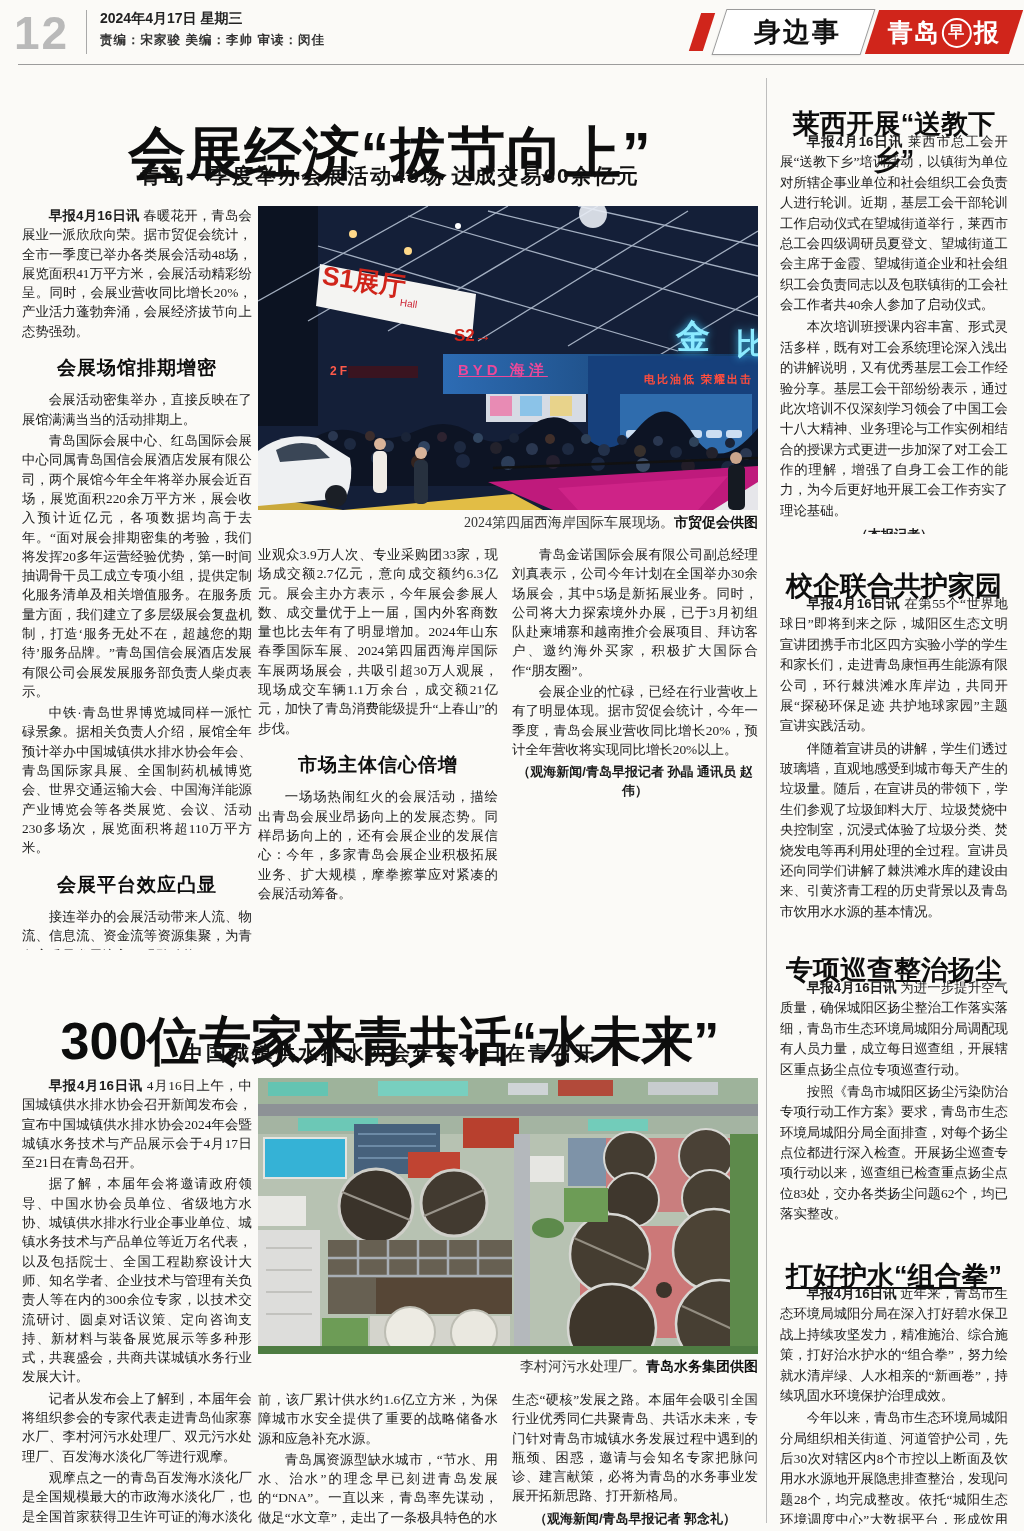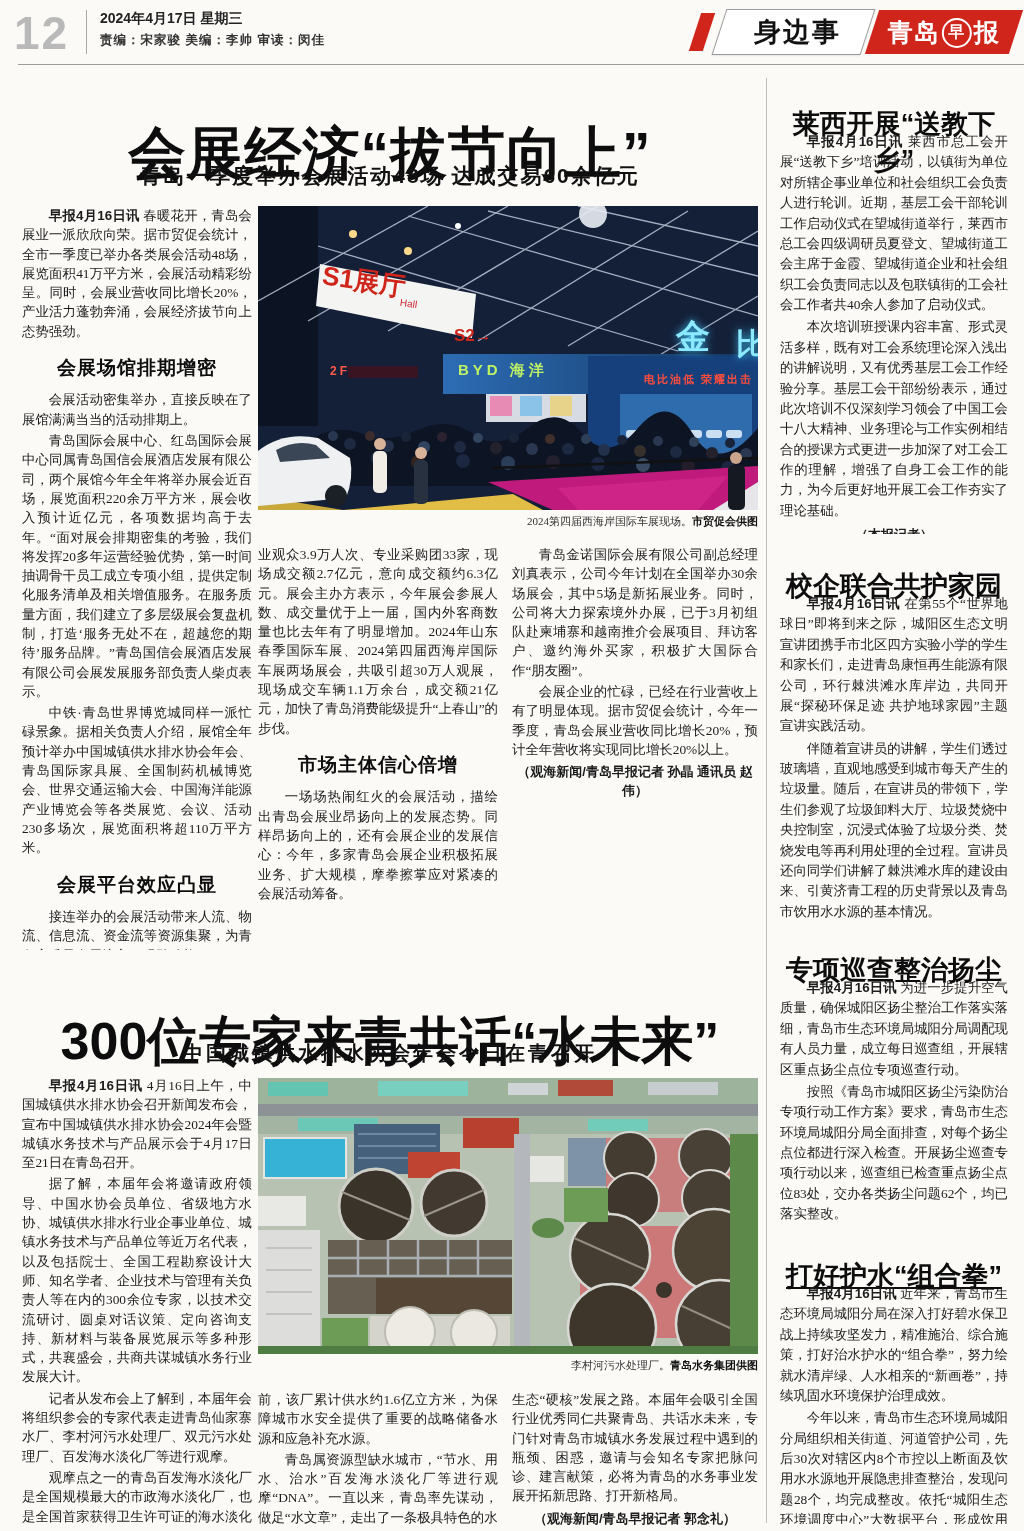--- a/index.html
+++ b/index.html
@@ -53,21 +53,21 @@
   .c-a1-3{left:512px;top:545px;width:246px;height:406px;}
   .c-a2-1{left:22px;top:1076px;width:230px;height:448px;}
   .c-a2-2{left:258px;top:1390px;width:240px;height:136px;}
   .c-a2-3{left:512px;top:1390px;width:246px;height:136px;}
 
   
   .photo{position:absolute;overflow:hidden;background:#223;}
   .photo1{left:258px;top:206px;width:500px;height:304px;}
   .photo2{left:258px;top:1078px;width:500px;height:276px;}
   .photo svg{display:block;}
-  .caption{position:absolute;font-size:11px;color:#333;text-align:right;}
+  .caption{position:absolute;font-size:14px;color:#333;text-align:right;}
   .cap1{left:258px;top:514px;width:500px;}
   .cap2{left:258px;top:1358px;width:500px;}
   .caption .credit{font-family:"Liberation Sans",sans-serif;font-weight:bold;color:#111;}
   .ph-label{position:absolute;font-family:"Liberation Sans",sans-serif;white-space:nowrap;}
 
   
   .v-rule{position:absolute;left:766px;top:78px;width:1px;height:1445px;background:#bdbdbd;}
   .sb-title{position:absolute;left:780px;width:228px;text-align:center;
             font-family:"Liberation Sans",sans-serif;font-weight:900;font-size:27px;color:#0d0d0d;}
   .sb-body{position:absolute;left:780px;width:228px;overflow:hidden;
@@ -210,21 +210,21 @@
         <circle cx="163" cy="247" r="6" fill="#d9b49a"></circle>
           <rect x="156" y="254" width="14" height="44" rx="5" fill="#27313f"></rect>
         <circle cx="478" cy="252" r="6" fill="#caa58c"></circle>
           <rect x="470" y="259" width="17" height="45" rx="5" fill="#151a22"></rect>
       </g>
     </svg>
     <span class="ph-label" style="left:64px;top:58px;font-size:26px;font-weight:900;color:#d0251b;transform:rotate(8deg);">S1展厅</span>
     <span class="ph-label" style="left:142px;top:92px;font-size:10px;color:#c23;transform:rotate(8deg);">Hall</span>
     <span class="ph-label" style="left:196px;top:120px;font-size:17px;font-weight:900;color:#d0251b;">S2→</span>
     <span class="ph-label" style="left:72px;top:158px;font-size:12px;font-weight:bold;color:#ff5a4a;letter-spacing:3px;">2F</span>
-    <span class="ph-label" style="left:200px;top:155px;font-size:15px;font-weight:900;color:#bef264;letter-spacing:4px;">BYD 海洋</span>
+    <span class="ph-label" style="left:200px;top:155px;font-size:15px;font-weight:900;color:#ec4899;letter-spacing:4px;text-decoration:underline;">BYD 海洋</span>
     <span class="ph-label" style="left:418px;top:108px;font-size:34px;font-weight:900;color:#8beaff;text-shadow:0 0 8px #3ec6ff;">金</span>
     <span class="ph-label" style="left:478px;top:118px;font-size:30px;font-weight:900;color:#8beaff;text-shadow:0 0 8px #3ec6ff;">比</span>
     <span class="ph-label" style="left:386px;top:166px;font-size:11px;font-weight:900;color:#ff4d3d;letter-spacing:2px;">电比油低 荣耀出击</span>
   </div>
   <div class="caption cap1">
     <span>2024第四届西海岸国际车展现场。</span><span class="credit">市贸促会供图</span>
   </div>
 
   <div class="col c-a1-1">
       <p class="blk lead"><b>早报4月16日讯</b> 春暖花开，青岛会展业一派欣欣向荣。据市贸促会统计，全市一季度已举办各类展会活动48场，展览面积41万平方米，会展活动精彩纷呈。同时，会展业营收同比增长20%，产业活力蓬勃奔涌，会展经济拔节向上态势强劲。</p>
@@ -336,21 +336,21 @@
   </div>
 
   <div class="col c-a2-1">
       <p class="blk lead"><b>早报4月16日讯</b> 4月16日上午，中国城镇供水排水协会召开新闻发布会，宣布中国城镇供水排水协会2024年会暨城镇水务技术与产品展示会于4月17日至21日在青岛召开。</p>
       <p class="blk para">据了解，本届年会将邀请政府领导、中国水协会员单位、省级地方水协、城镇供水排水行业企事业单位、城镇水务技术与产品单位等近万名代表，以及包括院士、全国工程勘察设计大师、知名学者、企业技术与管理有关负责人等在内的300余位专家，以技术交流研讨、圆桌对话议策、定向咨询支持、新材料与装备展览展示等多种形式，共襄盛会，共商共谋城镇水务行业发展大计。</p>
       <p class="blk para">记者从发布会上了解到，本届年会将组织参会的专家代表走进青岛仙家寨水厂、李村河污水处理厂、双元污水处理厂、百发海水淡化厂等进行观摩。</p>
       <p class="blk para">观摩点之一的青岛百发海水淡化厂是全国规模最大的市政海水淡化厂，也是全国首家获得卫生许可证的海水淡化企业，拥有全国首个海水淡化行业运维管理体系，建有两座10万吨级海水淡化项目，日均供水约7万立方米。截至目</p>
     </div>
   <div class="col c-a2-2">
       <p class="blk cont">前，该厂累计供水约1.6亿立方米，为保障城市水安全提供了重要的战略储备水源和应急补充水源。</p>
-      <p class="blk para">青岛属资源型缺水城市，“节水、用水、治水”百发海水淡化厂等进行观摩“DNA”。一直以来，青岛率先谋动，做足“水文章”，走出了一条极具特色的水</p>
+      <p class="blk para">青岛属资源型缺水城市，“节水、用水、治水”的理念早已刻进青岛发展的“DNA”。一直以来，青岛率先谋动，做足“水文章”，走出了一条极具特色的水</p>
     </div>
   <div class="col c-a2-3">
       <p class="blk cont">生态“硬核”发展之路。本届年会吸引全国行业优秀同仁共聚青岛、共话水未来，专门针对青岛市城镇水务发展过程中遇到的瓶颈、困惑，邀请与会知名专家把脉问诊、建言献策，必将为青岛的水务事业发展开拓新思路、打开新格局。</p>
       <p class="blk byline">（观海新闻/青岛早报记者 郭念礼）</p>
     </div>
 
   <div class="v-rule"></div>
 
   <h2 class="sb-title t-s1">莱西开展“送教下乡”</h2>
   <div class="sb-body b-s1">

